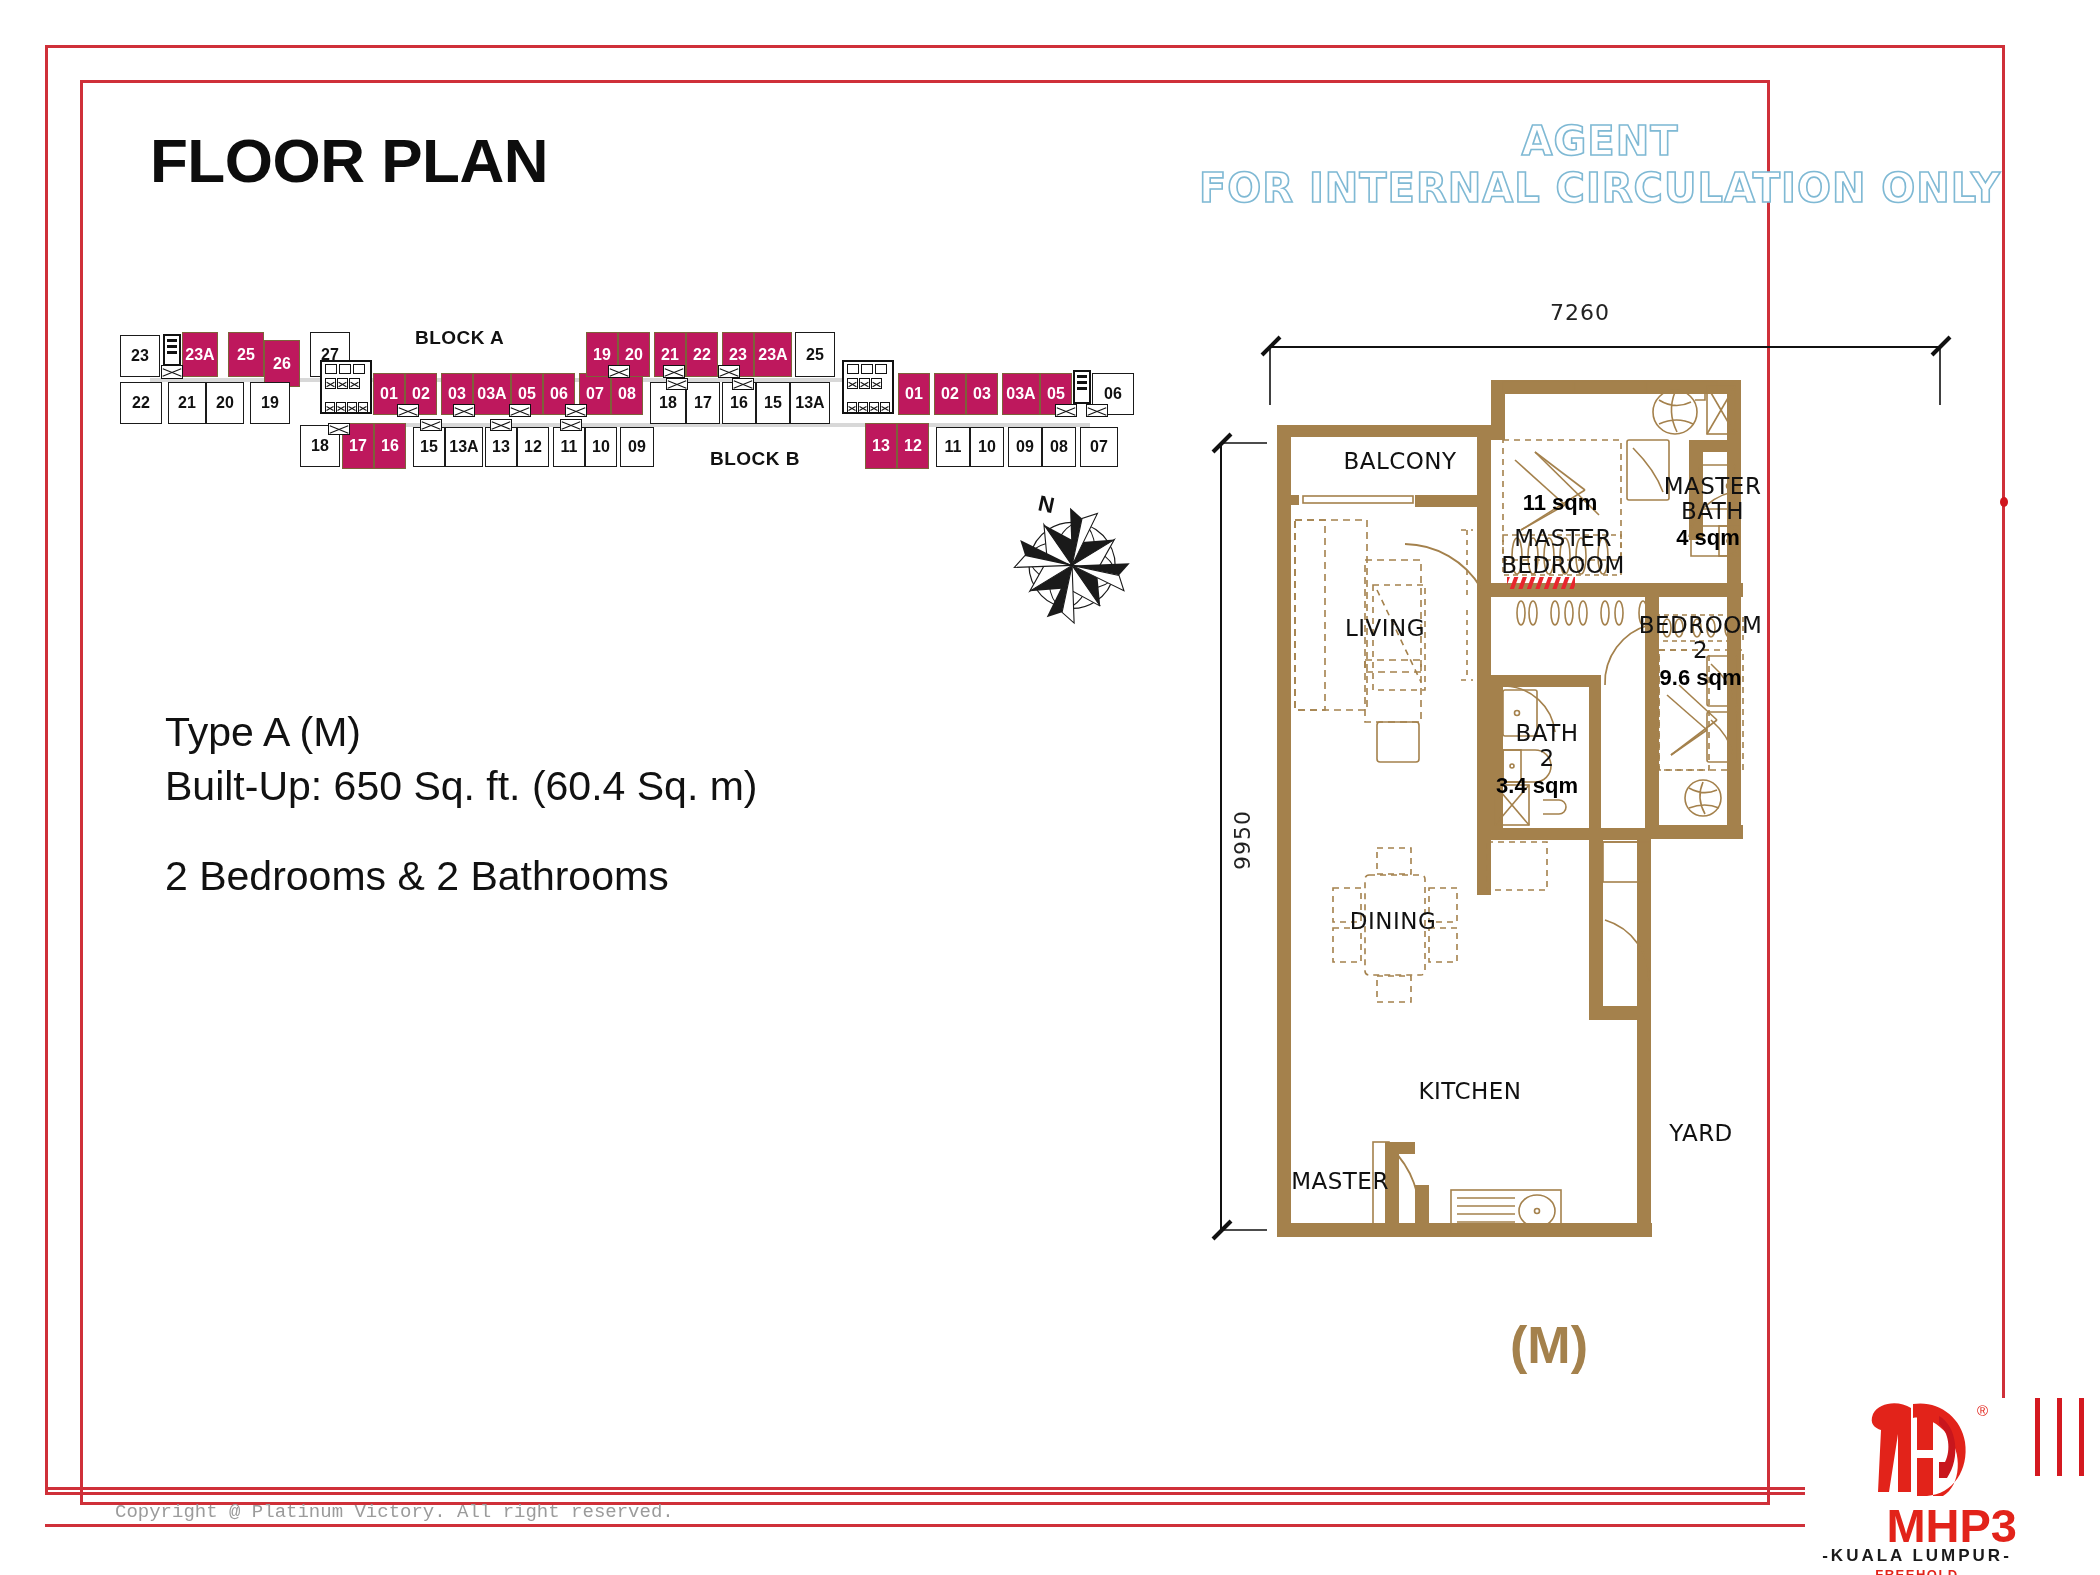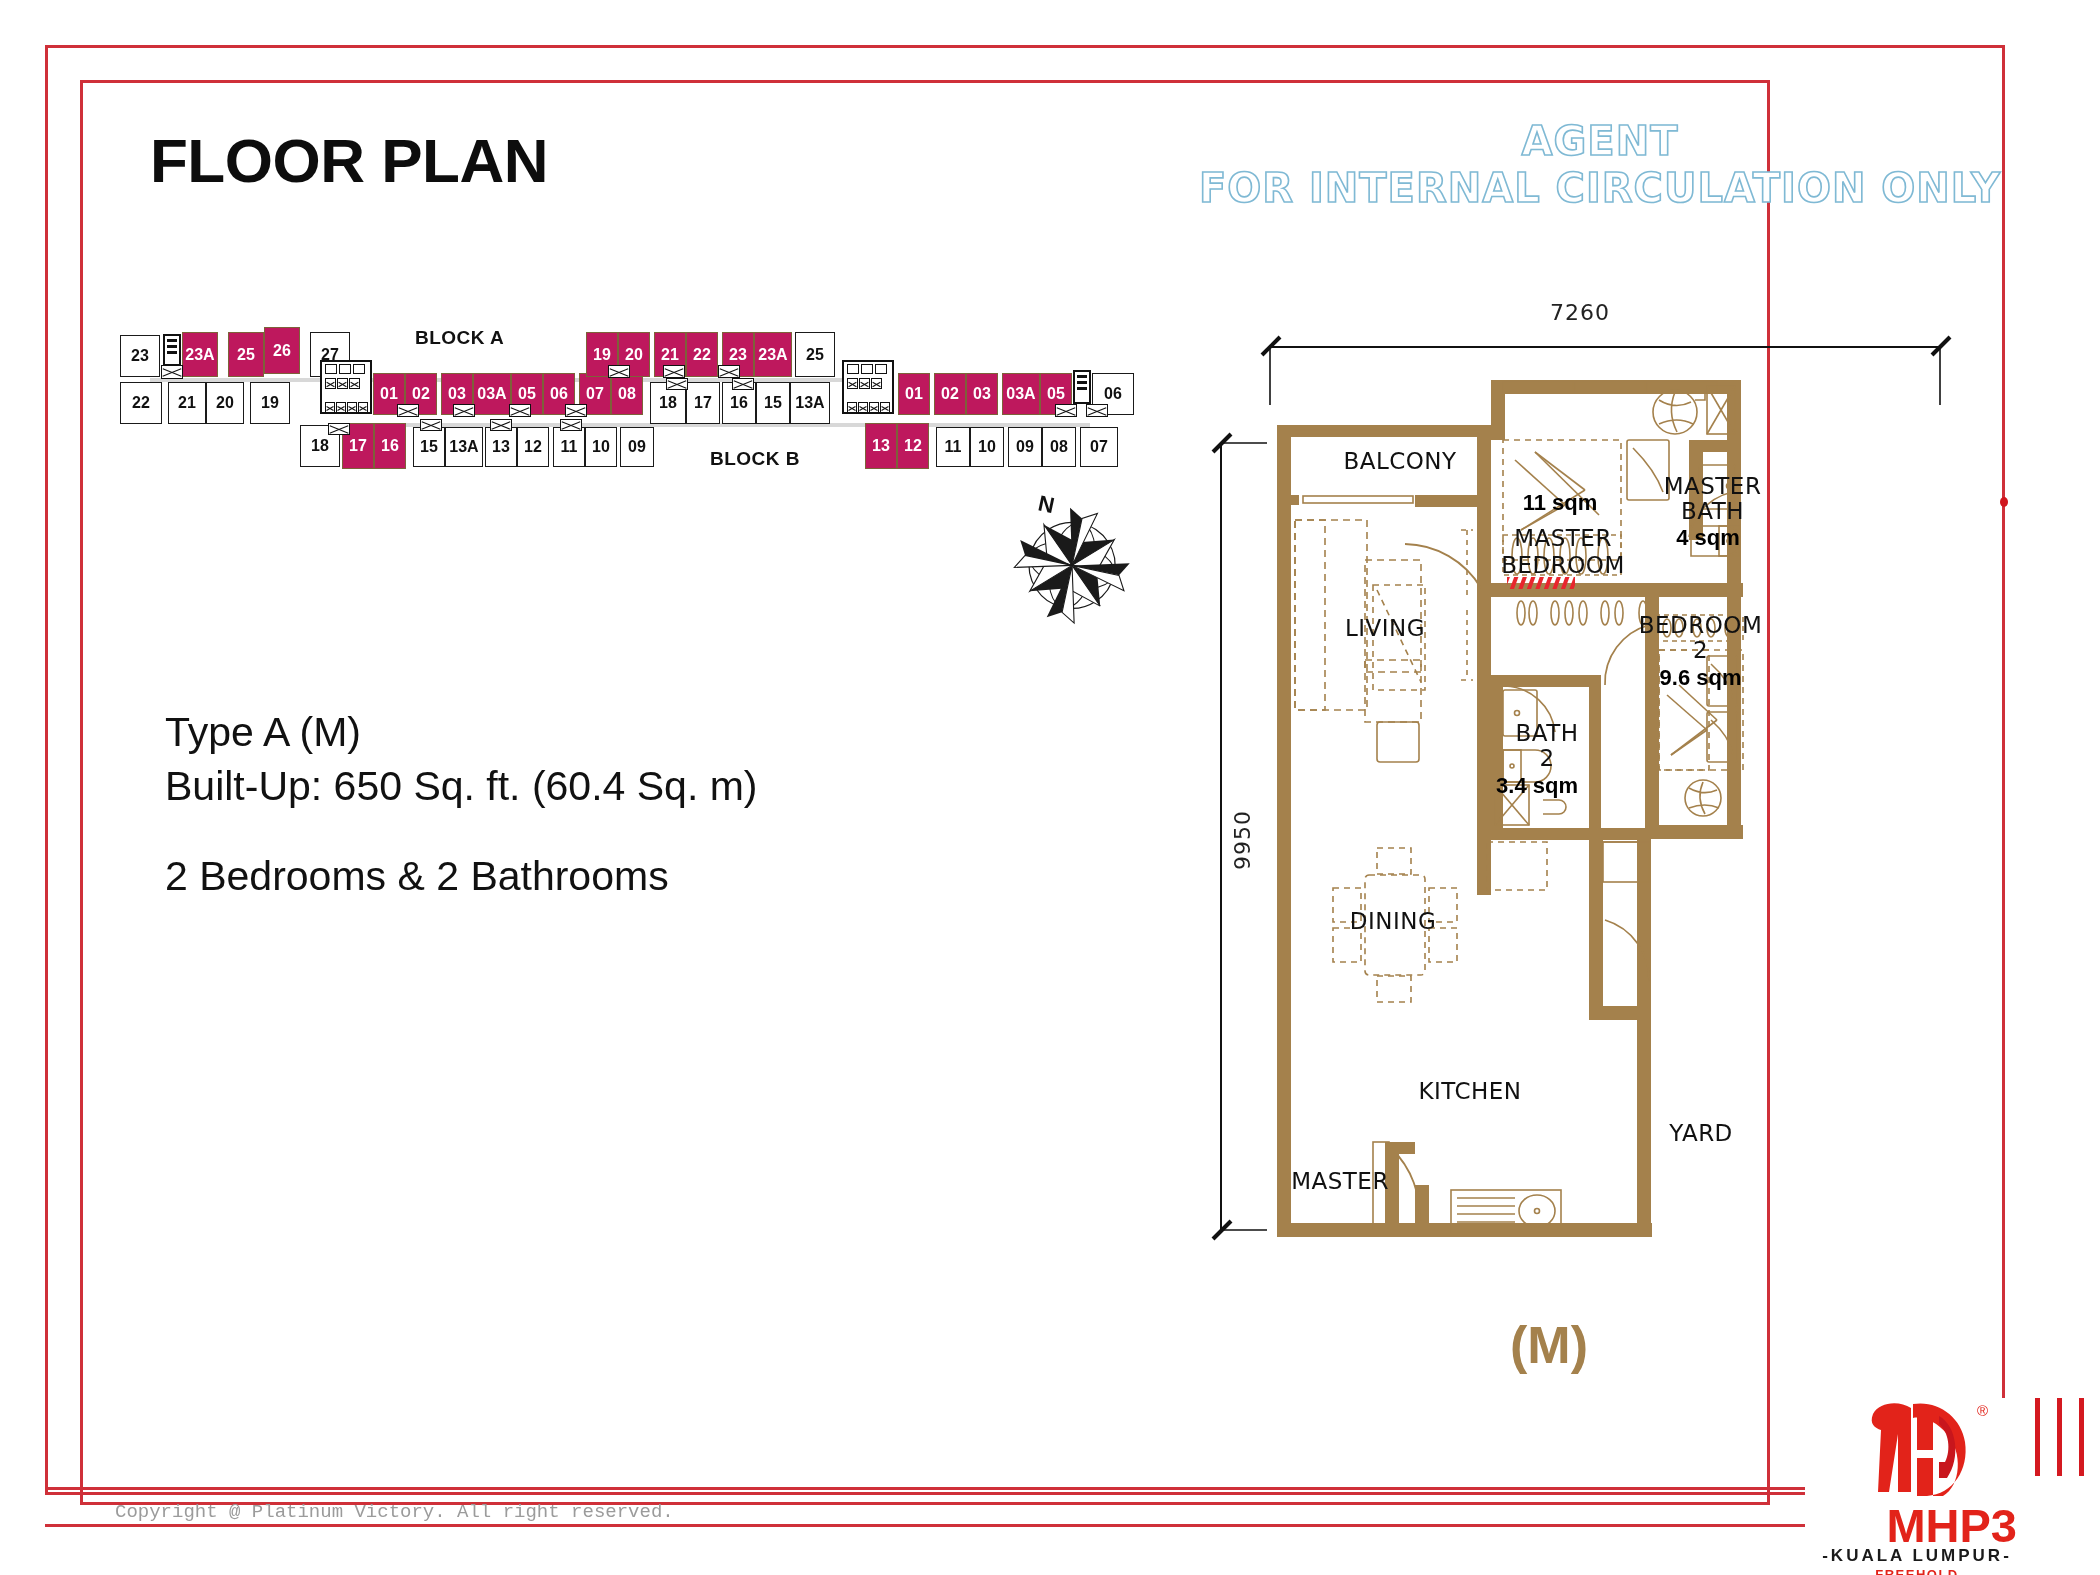--- a/index.html
+++ b/index.html
@@ -174,21 +174,21 @@
     <div class="kp-corridor" style="left:755px;top:103px;width:215px;"></div>
 
     <div class="kp-unit" style="left:0px;top:15px;width:40px;height:42px;">23</div>
     <div class="kp-core" style="left:43px;top:14px;width:18px;height:32px;">
       <div class="bar"></div>
         <div class="bar"></div>
         <div class="bar"></div>
     </div>
     <div class="kp-unit sel" style="left:62px;top:12px;width:36px;height:45px;">23A</div>
     <div class="kp-unit sel" style="left:108px;top:12px;width:36px;height:45px;">25</div>
-    <div class="kp-unit sel" style="left:144px;top:7px;width:36px;height:47px;">26</div>
+    <div class="kp-unit sel" style="left:144px;top:20px;width:36px;height:47px;">26</div>
     <div class="kp-unit" style="left:190px;top:12px;width:40px;height:45px;">27</div>
     <div class="kp-x" style="left:41px;top:45px;width:22px;height:14px;"></div>
 
     <div class="kp-unit" style="left:0px;top:62px;width:42px;height:42px;">22</div>
     <div class="kp-unit" style="left:48px;top:62px;width:38px;height:42px;">21</div>
     <div class="kp-unit" style="left:86px;top:62px;width:38px;height:42px;">20</div>
     <div class="kp-unit" style="left:130px;top:62px;width:40px;height:42px;">19</div>
 
     <div class="kp-core" style="left:200px;top:40px;width:52px;height:54px;"></div>
     <div class="kp-lift" style="left:205px;top:44px;width:12px;height:10px;"></div>

